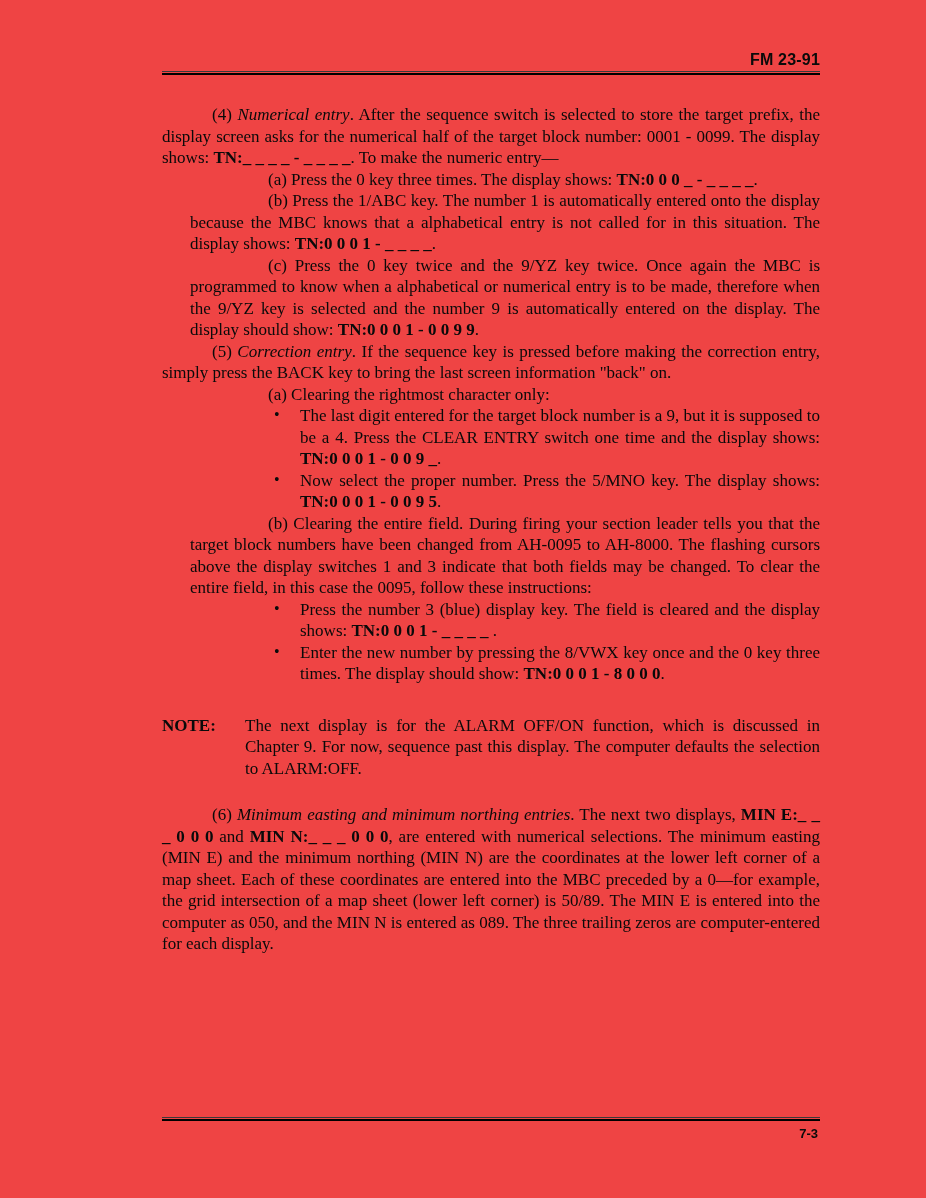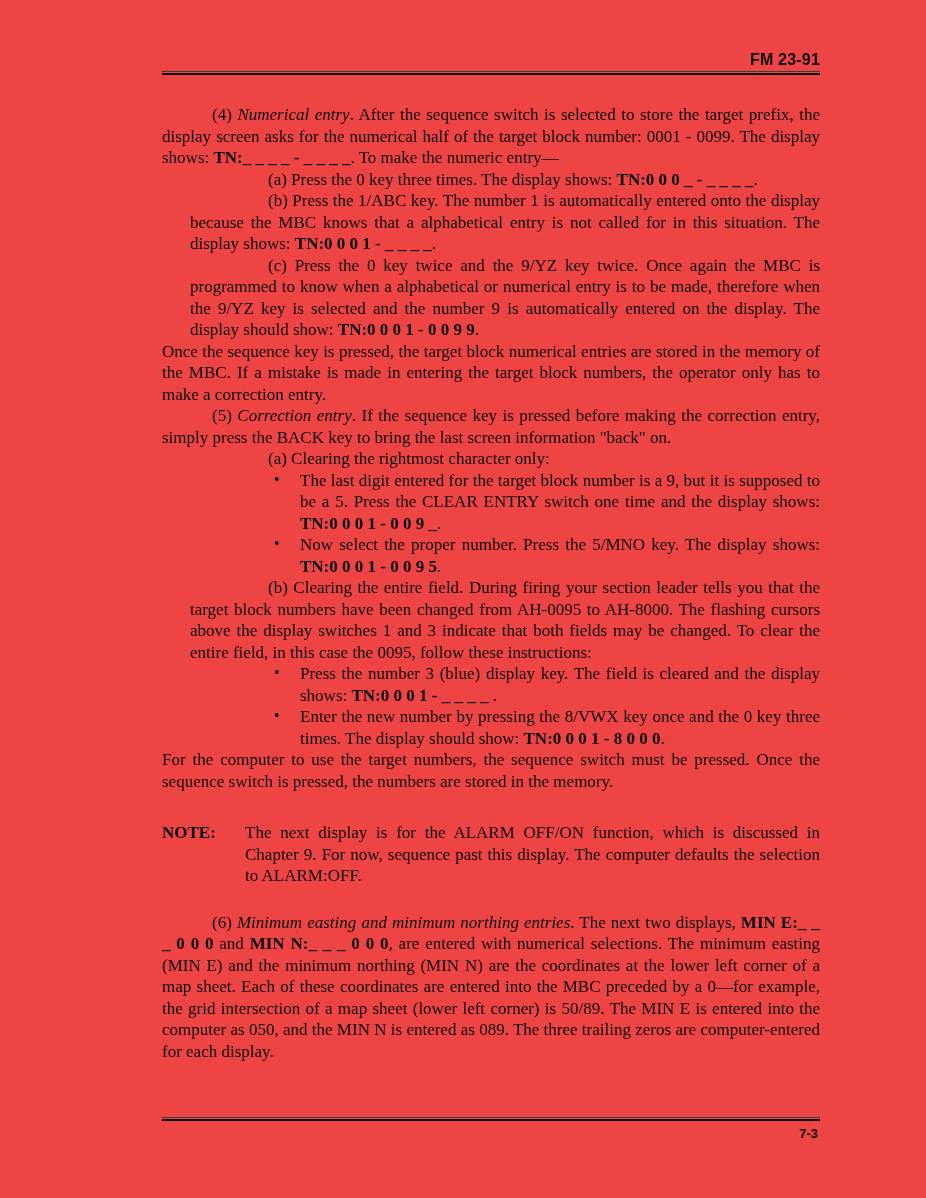--- a/index.html
+++ b/index.html
@@ -82,29 +82,27 @@
     <div class="thin"></div>
       <div class="gap"></div>
       <div class="thick"></div>
   </div>
 
   <div class="doc-body" id="doc-body">
       <div class="para indent-main"><span>(4) </span><span class="seg-i">Numerical entry</span><span>.  After the sequence switch is selected to store the target prefix, the display screen asks for the numerical half of the target block number:  0001 - 0099.  The display shows:  </span><span class="seg-b">TN:_ _ _ _ - _ _ _ _</span><span>.  To make the numeric entry—</span></div>
       <div class="para indent-sub"><span>(a) Press the 0 key three times.  The display shows: </span><span class="seg-b">TN:0 0 0 _ - _ _ _ _</span><span>.</span></div>
       <div class="para indent-sub"><span>(b) Press the 1/ABC key.  The number 1 is automatically entered onto the display because the MBC knows that a alphabetical entry is not called for in this situation.  The display shows: </span><span class="seg-b">TN:0 0 0 1 - _ _ _ _</span><span>.</span></div>
       <div class="para indent-sub"><span>(c) Press the 0 key twice and the 9/YZ key twice.  Once again the MBC is programmed to know when a alphabetical or numerical entry is to be made, therefore when the 9/YZ key is selected and the number 9 is automatically entered on the display.  The display should show:  </span><span class="seg-b">TN:0 0 0 1 -  0 0 9 9</span><span>.</span></div>
-      <div class="para indent-flush"><span>Once the sequence key is pressed, the target block numerical entries are stored in the memory of the MBC.  If a mistake is made in entering the target block numbers, the operator only has to make a correction entry.</span></div>
       <div class="para indent-main"><span>(5) </span><span class="seg-i">Correction entry</span><span>.  If the sequence key is pressed before making the correction entry, simply press the BACK key to bring the last screen information "back" on.</span></div>
       <div class="para indent-sub"><span>(a) Clearing the rightmost character only:</span></div>
-      <div class="bullet"><span class="marker">•</span><span>The last digit entered for the target block number is a 9, but it is supposed to be a 5.  Press the CLEAR ENTRY switch one time and the display shows:  </span><span class="seg-b">TN:0 0 0 1 - 0 0 9 _</span><span>.</span></div>
+      <div class="bullet"><span class="marker">•</span><span>The last digit entered for the target block number is a 9, but it is supposed to be a 4.  Press the CLEAR ENTRY switch one time and the display shows:  </span><span class="seg-b">TN:0 0 0 1 - 0 0 9 _</span><span>.</span></div>
       <div class="bullet"><span class="marker">•</span><span>Now select the proper number.  Press the 5/MNO key.  The display shows:  </span><span class="seg-b">TN:0 0 0 1 - 0 0 9 5</span><span>.</span></div>
       <div class="para indent-sub"><span>(b) Clearing the entire field.  During firing your section leader tells you that the target block numbers have been changed from AH-0095 to AH-8000.  The flashing cursors above the display switches 1 and 3 indicate that both fields may be changed.  To clear the entire field, in this case the 0095, follow these instructions:</span></div>
       <div class="bullet"><span class="marker">•</span><span>Press the number 3 (blue) display key.  The field is cleared and the display shows:  </span><span class="seg-b">TN:0 0 0 1 - _ _ _ _</span><span> .</span></div>
       <div class="bullet"><span class="marker">•</span><span>Enter the new number by pressing the 8/VWX key once and the 0 key three times.  The display should show: </span><span class="seg-b">TN:0 0 0 1 - 8 0 0 0</span><span>.</span></div>
-      <div class="para indent-flush"><span>For the computer to use the target numbers, the sequence switch must be pressed.  Once the sequence switch is pressed, the numbers are stored in the memory.</span></div>
       <div class="note"><span class="note-label">NOTE:</span><span>The next display is for the ALARM OFF/ON function, which is discussed in Chapter 9.  For now, sequence past this display.  The computer defaults the selection to ALARM:OFF.</span></div>
       <div class="para indent-main"><span>(6) </span><span class="seg-i">Minimum easting and minimum northing entries</span><span>.  The next two displays, </span><span class="seg-b">MIN E:_ _ _ 0 0 0</span><span> and </span><span class="seg-b">MIN N:_ _ _ 0 0 0</span><span>, are entered with numerical selections.  The minimum easting (MIN E) and the minimum northing (MIN N) are the coordinates at the lower left corner of a map sheet.  Each of these coordinates are entered into the MBC preceded by a 0—for example, the grid intersection of a map sheet (lower left corner) is 50/89.  The MIN E is entered into the computer as 050, and the MIN N is entered as 089. The three trailing zeros are computer-entered for each display.</span></div>
     </div>
 
   <div class="rule rule-bottom">
     <div class="thin"></div>
       <div class="gap"></div>
       <div class="thick"></div>
   </div>
 

